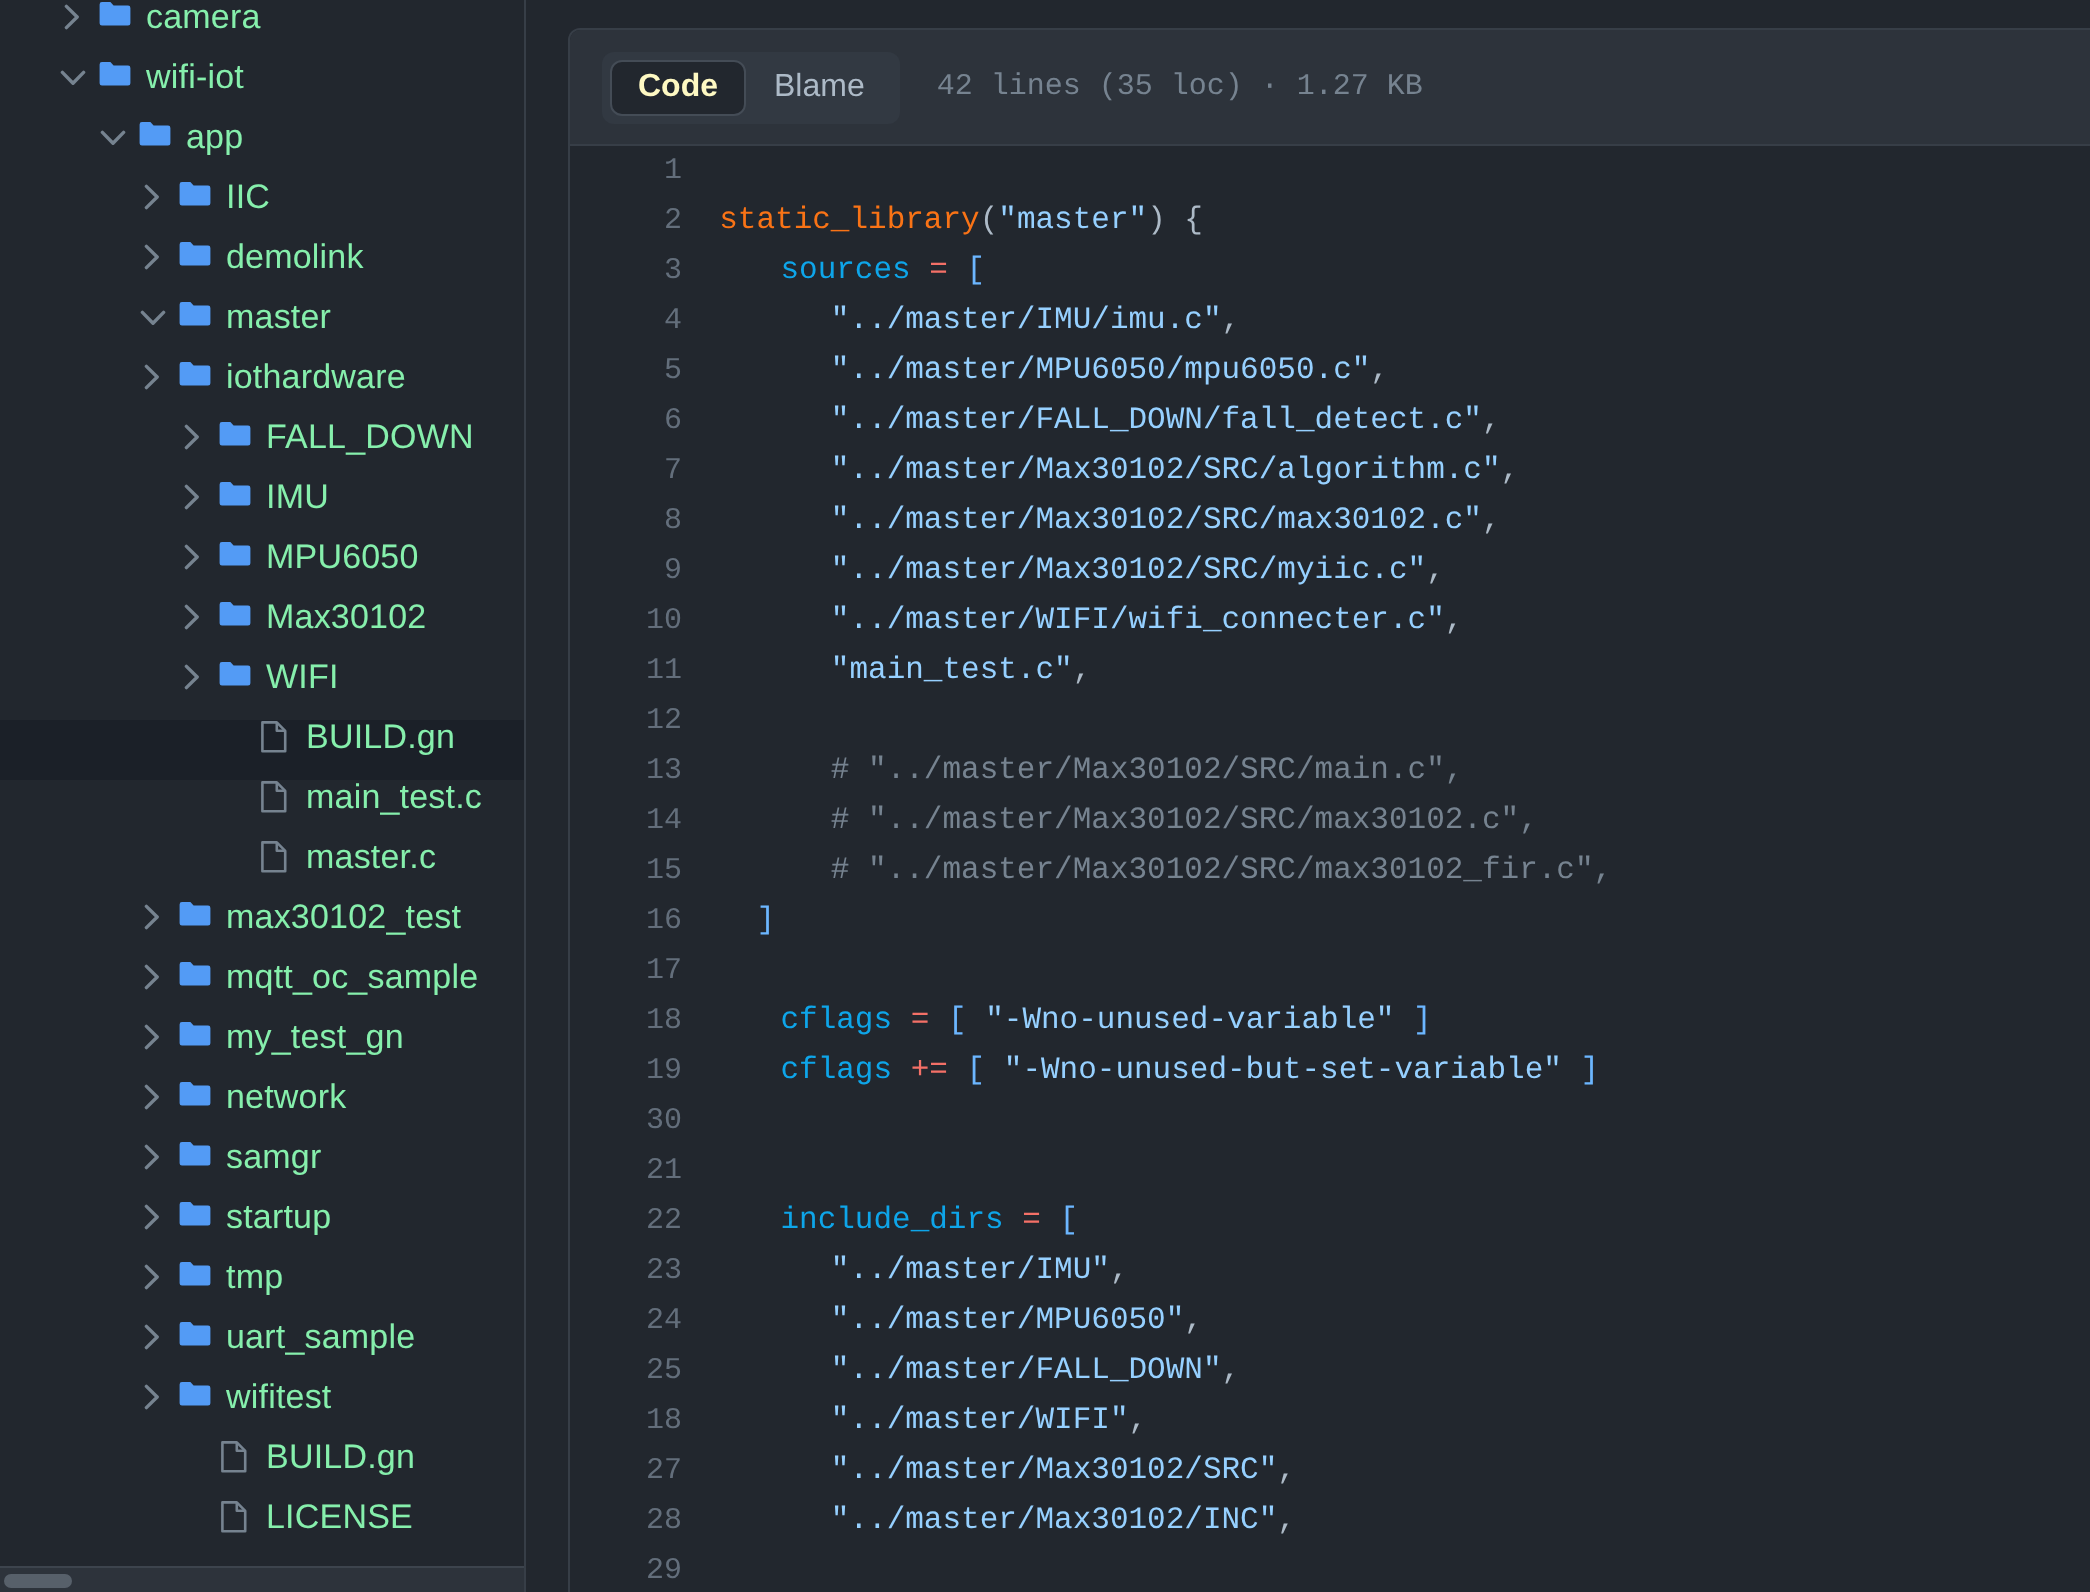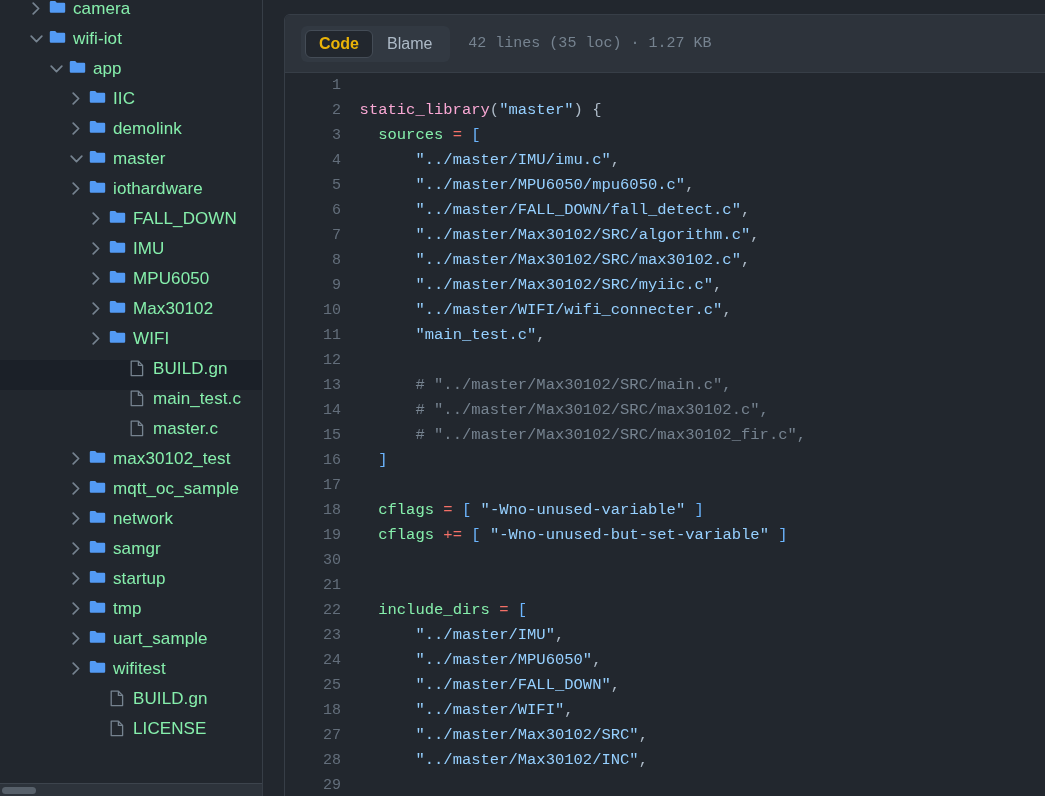--- a/index.html
+++ b/index.html
@@ -99,21 +99,21 @@
     color: #adbac7;
     border-radius: 6px;
     border: 1px solid transparent;
     background: transparent;
     cursor: pointer;
     font-family: "Liberation Sans", sans-serif;
   }
   .seg-btn.active {
     background: #22272e;
     border-color: #444c56;
-    color: #eab308;
+    color: #fef9c3;
     font-weight: bold;
   }
   .meta {
     margin-left: 18px;
     font-family: "Liberation Mono", monospace;
     font-size: 15px;
     color: #768390;
     white-space: nowrap;
   }
 
@@ -137,23 +137,23 @@
     user-select: none;
   }
   td.lc {
     padding-left: 28px;
     font-family: "Liberation Mono", monospace;
     font-size: 15.5px;
     line-height: 25px;
     color: #adbac7;
     white-space: pre;
   }
-  .t-fn   { color: #f9a8d4; }
+  .t-fn   { color: #f97316; }
   .t-str  { color: #96d0ff; }
-  .t-attr { color: #86efac; }
+  .t-attr { color: #0ea5e9; margin-left: 12px; }
   .t-op   { color: #f47067; }
   .t-pun  { color: #adbac7; }
   .t-brk  { color: #6cb6ff; }
   .t-com  { color: #768390; }
 </style>
 </head>
 <body>
 
 <div class="app">
 
@@ -393,20 +393,34 @@
           <span class="chev">
             <svg width="11" height="13" viewBox="0 0 11 13">
               <path d="M2.2 1.2 L7.6 6.5 L2.2 11.8" fill="none" stroke="#768390" stroke-width="1.7" stroke-linecap="round" stroke-linejoin="round"></path>
             </svg>
           </span>
           <span class="ficon">
             <svg width="17" height="14" viewBox="0 0 17 14">
               <path d="M0.8 2.2 A1.2 1.2 0 0 1 2 1 H6.2 L7.8 2.8 H15 A1.2 1.2 0 0 1 16.2 4 V11.6 A1.2 1.2 0 0 1 15 12.8 H2 A1.2 1.2 0 0 1 0.8 11.6 Z" fill="#539bf5"></path>
             </svg>
           </span>
+          <span class="label">my_test_gn</span>
+        </div>
+        <div class="row">
+          <span style="display: inline-block; flex: 0 0 68px;"></span>
+          <span class="chev">
+            <svg width="11" height="13" viewBox="0 0 11 13">
+              <path d="M2.2 1.2 L7.6 6.5 L2.2 11.8" fill="none" stroke="#768390" stroke-width="1.7" stroke-linecap="round" stroke-linejoin="round"></path>
+            </svg>
+          </span>
+          <span class="ficon">
+            <svg width="17" height="14" viewBox="0 0 17 14">
+              <path d="M0.8 2.2 A1.2 1.2 0 0 1 2 1 H6.2 L7.8 2.8 H15 A1.2 1.2 0 0 1 16.2 4 V11.6 A1.2 1.2 0 0 1 15 12.8 H2 A1.2 1.2 0 0 1 0.8 11.6 Z" fill="#539bf5"></path>
+            </svg>
+          </span>
           <span class="label">network</span>
         </div>
         <div class="row">
           <span style="display: inline-block; flex: 0 0 68px;"></span>
           <span class="chev">
             <svg width="11" height="13" viewBox="0 0 11 13">
               <path d="M2.2 1.2 L7.6 6.5 L2.2 11.8" fill="none" stroke="#768390" stroke-width="1.7" stroke-linecap="round" stroke-linejoin="round"></path>
             </svg>
           </span>
           <span class="ficon">

